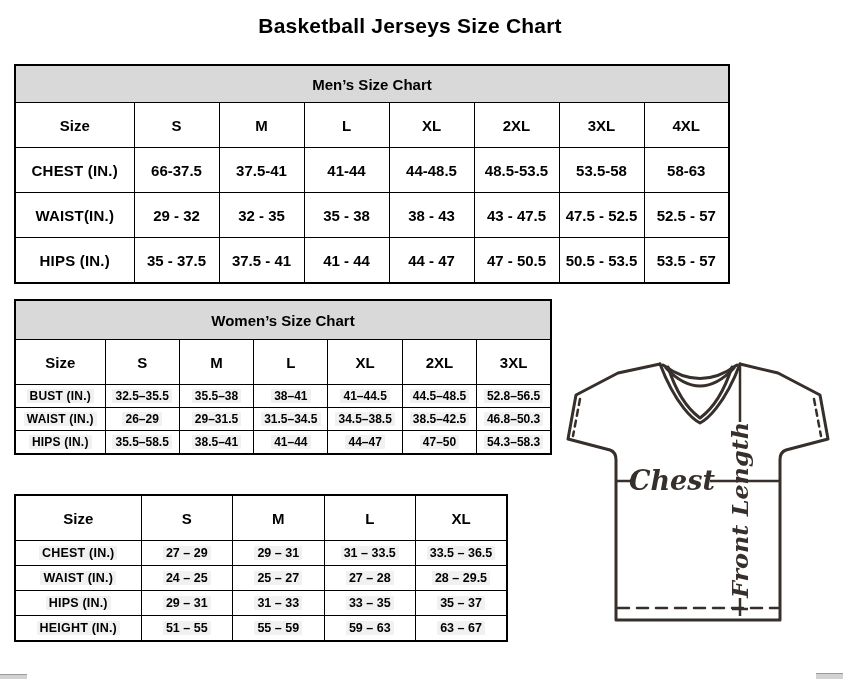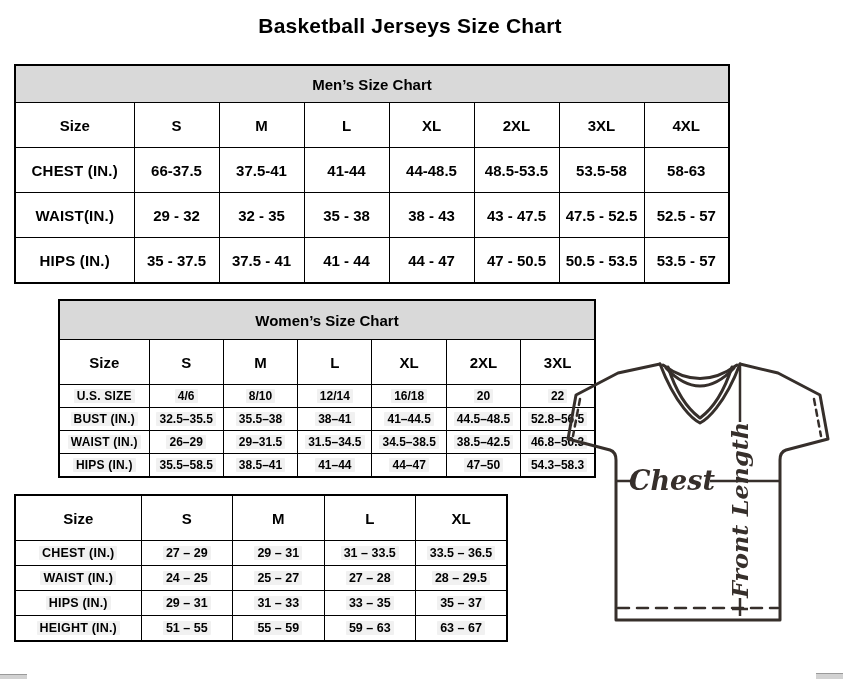--- a/index.html
+++ b/index.html
@@ -15,21 +15,21 @@
   tr.band td{background:#d9d9d9;font-size:15px;}
   .hl{background:#f1f1f1;padding:0 3px;border-radius:1px;}
   
   #men{left:14px;top:64px;width:716px;}
   #men col.c0{width:119px;}
   #men tr.band td{height:36px;}
   #men tr.size-row td{height:44px;font-size:15px;}
   #men tr.data td{height:44px;font-size:15px;}
   #men td.lbl{font-size:14px;letter-spacing:.2px;}
   
-  #women{left:14px;top:299px;width:538px;margin-left:44px;}
+  #women{left:14px;top:299px;width:538px;}
   #women col.c0{width:90px;}
   #women tr.band td{height:38px;}
   #women tr.size-row td{height:44px;font-size:15px;}
   #women tr.data td{height:22px;font-size:12px;}
   #women td.lbl{font-size:11px;letter-spacing:.2px;}
   
   #youth{left:14px;top:494px;width:494px;}
   #youth col.c0{width:126px;}
   #youth tr.band td{height:39px;}
   #youth tr.size-row td{height:44px;font-size:15px;}
@@ -112,29 +112,20 @@
       <td colspan="7">Women’s Size Chart</td>
     </tr>
     <tr class="size-row">
       <td>Size</td>
       <td>S</td>
       <td>M</td>
       <td>L</td>
       <td>XL</td>
       <td>2XL</td>
       <td>3XL</td>
-    </tr>
-    <tr class="data">
-      <td class="lbl"><span class="hl">U.S. SIZE</span></td>
-      <td class="val"><span class="hl">4/6</span></td>
-      <td class="val"><span class="hl">8/10</span></td>
-      <td class="val"><span class="hl">12/14</span></td>
-      <td class="val"><span class="hl">16/18</span></td>
-      <td class="val"><span class="hl">20</span></td>
-      <td class="val"><span class="hl">22</span></td>
     </tr>
     <tr class="data">
       <td class="lbl"><span class="hl">BUST (IN.)</span></td>
       <td class="val"><span class="hl">32.5–35.5</span></td>
       <td class="val"><span class="hl">35.5–38</span></td>
       <td class="val"><span class="hl">38–41</span></td>
       <td class="val"><span class="hl">41–44.5</span></td>
       <td class="val"><span class="hl">44.5–48.5</span></td>
       <td class="val"><span class="hl">52.8–56.5</span></td>
     </tr>

